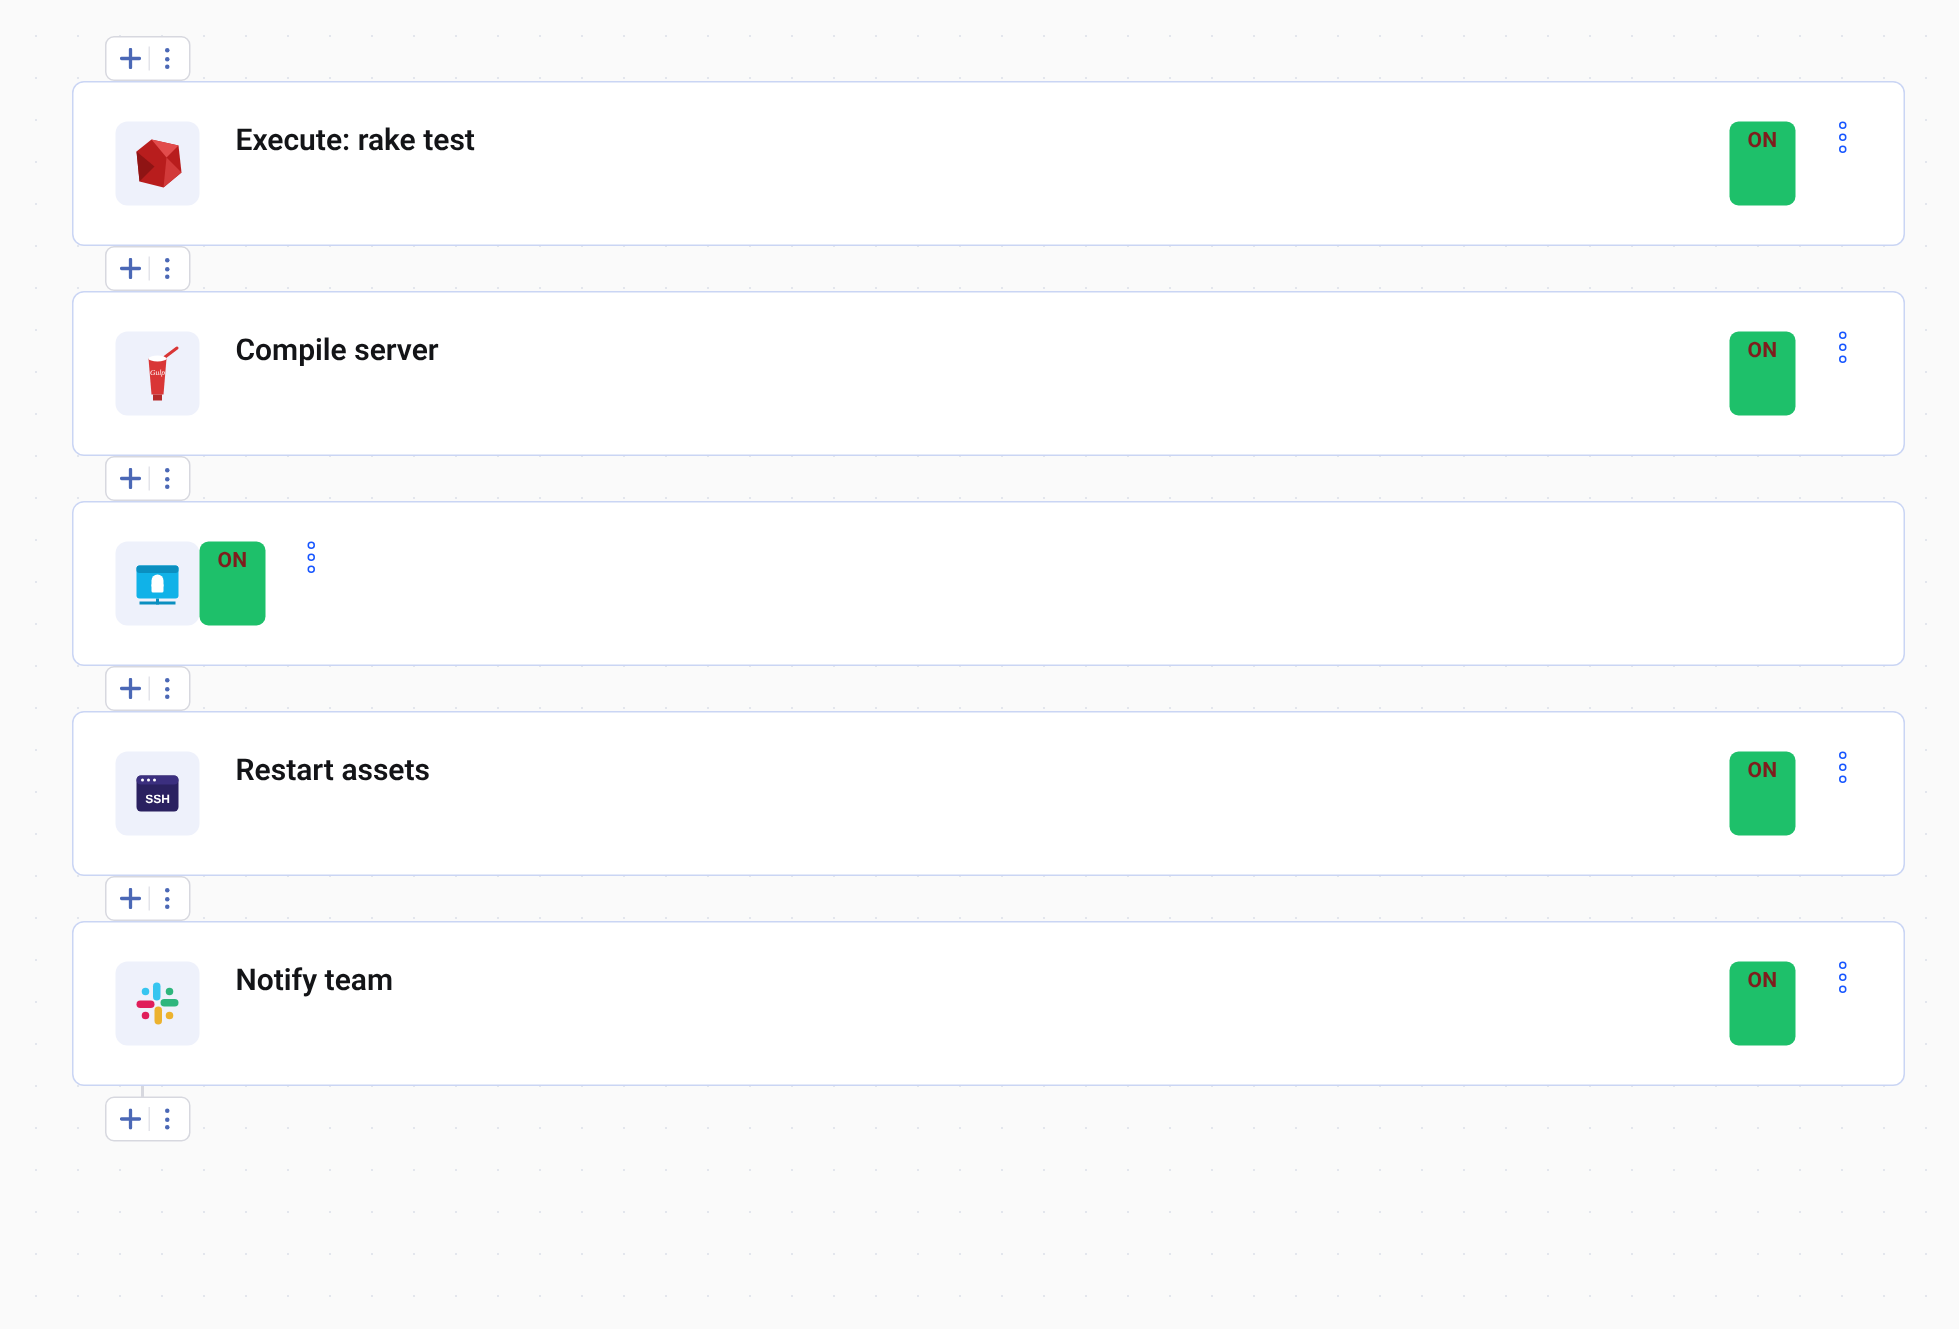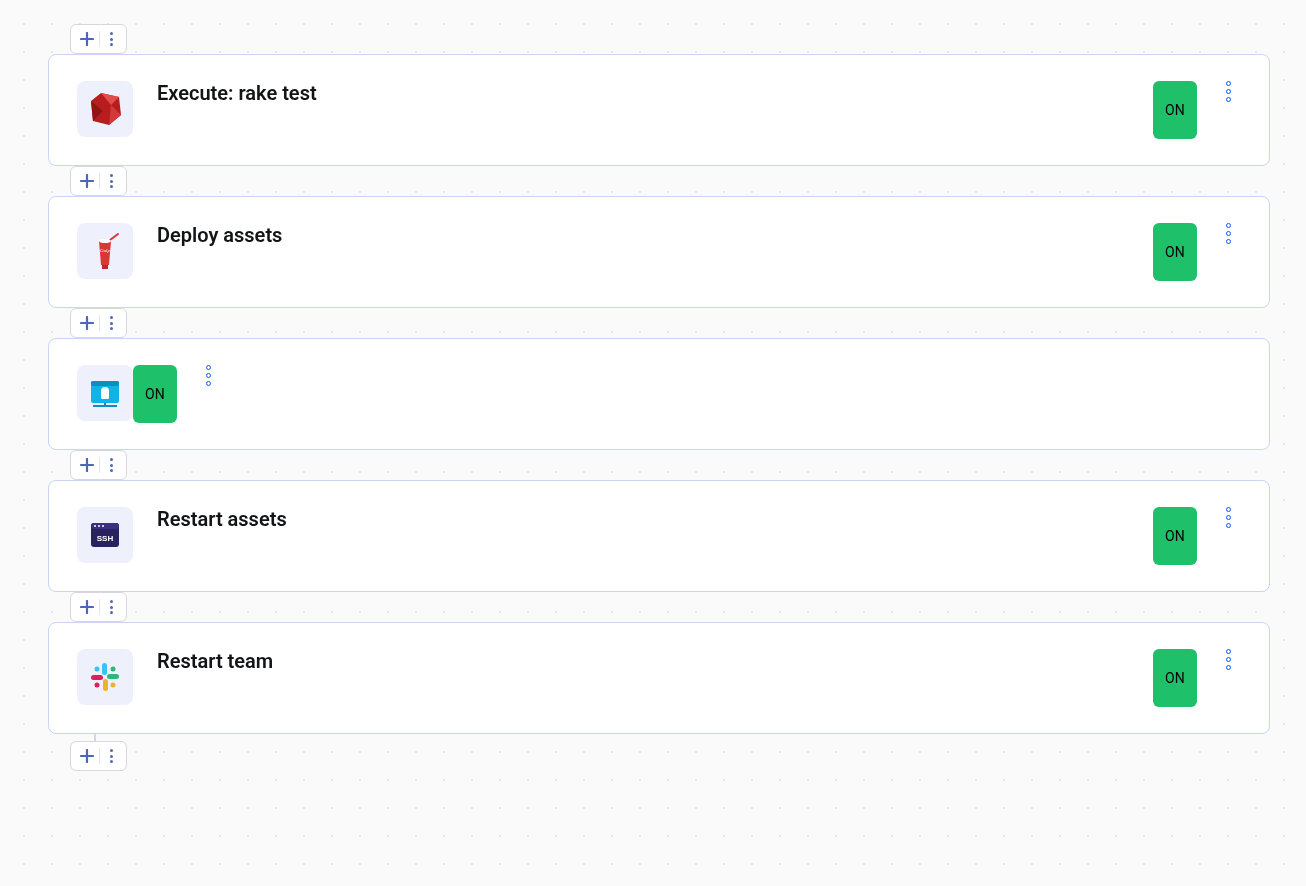--- a/index.html
+++ b/index.html
@@ -70,24 +70,24 @@
   }
   .step-title {
     margin-left: 24px;
     font-size: 20px;
     font-weight: 600;
     color: #131417;
     flex: 1;
   }
   .toggle-badge {
     background: #1ec06a;
-    color: #000000;
-    font-weight: 400;
+    color: #7f1d1d;
+    font-weight: 700;
     font-size: 14px;
-    padding: 21px 12px;
+    padding: 5px 12px;
     border-radius: 6px;
     letter-spacing: 0.2px;
     cursor: pointer;
     flex-shrink: 0;
   }
   .step-menu {
     width: 26px;
     margin-left: 18px;
     display: flex; flex-direction: column; align-items: center; gap: 3px;
     cursor: pointer;
@@ -163,21 +163,21 @@
   <div class="step-card">
     <div class="step-icon-box">
       <svg class="icon-svg" viewBox="0 0 40 40">
         <path d="M14 10 L26 10 L24 34 L16 34 Z" fill="#d93636"></path>
         <rect x="17" y="34" width="6" height="4" fill="#b52a2a"></rect>
         <path d="M25 9 L33 3" stroke="#d93636" stroke-width="2" stroke-linecap="round"></path>
         <ellipse cx="20" cy="10" rx="6" ry="2" fill="#fff"></ellipse>
         <text x="20" y="21" text-anchor="middle" font-size="5" fill="#fff" font-style="italic" font-family="cursive">Gulp</text>
       </svg>
     </div>
-    <div class="step-title">Deploy assets</div>
+    <div class="step-title">Compile server</div>
     <div class="toggle-badge">ON</div>
     <div class="step-menu">
         <span></span>
         <span></span>
         <span></span>
       </div>
   </div>
 
   <div class="connector-wrap">
     <div class="vline"></div>
@@ -281,21 +281,21 @@
         <rect x="17" y="6" width="5" height="12" rx="2.5" fill="#36c5f0"></rect>
         <rect x="22" y="17" width="12" height="5" rx="2.5" fill="#2eb67d"></rect>
         <rect x="18" y="22" width="5" height="12" rx="2.5" fill="#ecb22e"></rect>
         <rect x="6" y="18" width="12" height="5" rx="2.5" fill="#e01e5a"></rect>
         <circle cx="12" cy="12" r="2.5" fill="#36c5f0"></circle>
         <circle cx="28" cy="12" r="2.5" fill="#2eb67d"></circle>
         <circle cx="28" cy="28" r="2.5" fill="#ecb22e"></circle>
         <circle cx="12" cy="28" r="2.5" fill="#e01e5a"></circle>
       </svg>
     </div>
-    <div class="step-title">Restart team</div>
+    <div class="step-title">Notify team</div>
     <div class="toggle-badge">ON</div>
     <div class="step-menu">
         <span></span>
         <span></span>
         <span></span>
       </div>
   </div>
 
   <div class="connector-wrap last">
     <div class="vline" style="bottom:auto;height:22px;"></div>

